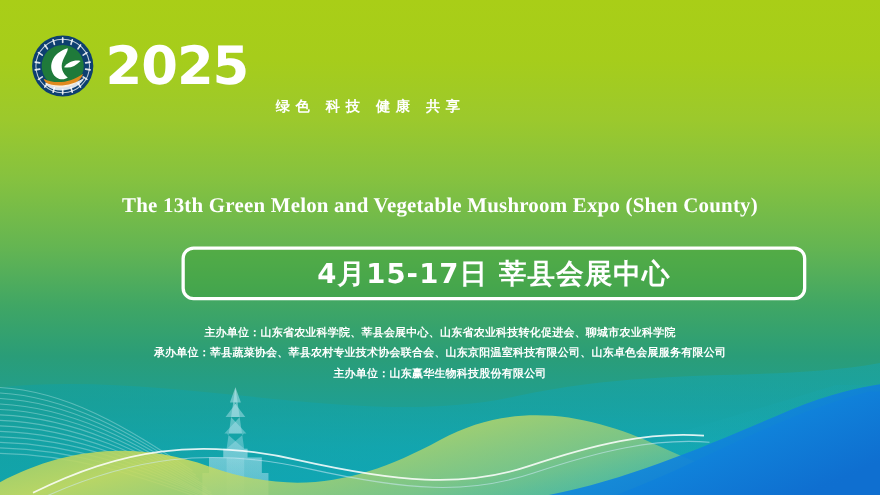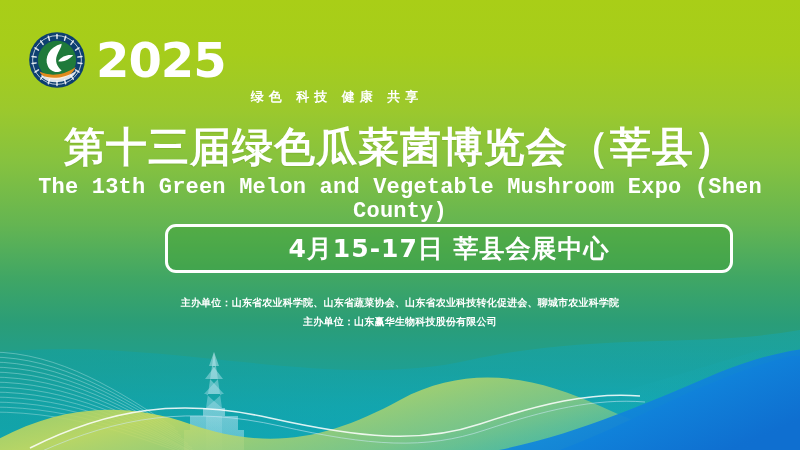--- a/index.html
+++ b/index.html
@@ -47,23 +47,23 @@
   
   .title-cn{
     position:absolute;left:0;top:124px;width:800px;text-align:center;
     color:#ffffff;font-weight:bold;font-size:41px;line-height:46px;
     letter-spacing:1px;
     font-family:"DejaVu Sans","Liberation Sans",sans-serif;
     text-shadow:0 1px 1px rgba(90,140,20,.25);
   }
   .title-en{
     position:absolute;left:0;top:176px;width:800px;text-align:center;
-    color:#ffffff;font-weight:bold;font-size:22px;line-height:24px;
+    color:#ffffff;font-weight:bold;font-size:19px;line-height:24px;
     letter-spacing:.2px;
-    font-family:Liberation Mono, monospace;
+    font-family:Liberation Serif, serif;
   }
 
   
   .date-banner{
     position:absolute;left:165px;top:224px;width:568px;height:49px;
     border:3px solid #ffffff;border-radius:11px;
     background:rgba(62,160,52,.42);
     display:flex;align-items:center;justify-content:center;
   }
   .date-text{
@@ -193,25 +193,25 @@
       <path d="M58 22 C36 28 28 46 34 60 C38 70 50 74 58 68 C50 62 46 52 50 42 C53 34 58 28 58 22 Z" fill="#ffffff"></path>
       <path d="M52 52 C58 44 68 40 78 42 C70 50 62 54 52 52 Z" fill="#ffffff"></path>
       <path d="M20 70 C36 78 60 78 82 62 C78 76 56 88 36 82 C28 80 22 76 20 70 Z" fill="#e08a1e"></path>
       <path d="M22 76 C40 84 64 82 84 68 C80 82 56 92 36 87 C29 85 24 81 22 76 Z" fill="#ffffff" fill-opacity=".85"></path>
     </svg>
     <div class="year">2025</div>
   </div>
 
   <div class="slogan">绿色 科技 健康 共享</div>
 
-  <div class="title-cn">第十三届绿色瓜菜菌博览会（莘县）</div>
   <div class="title-en">The 13th Green Melon and Vegetable Mushroom Expo (Shen County)</div>
 
   <div class="date-banner">
     <div class="date-text">4月15-17日  莘县会展中心</div>
   </div>
 
   <div class="orgs">
-    <div class="org-line">主办单位：山东省农业科学院、山东省蔬菜协会、山东省农业科技转化促进会、聊城市农业科学院</div>
+    <div class="org-line">主办单位：山东省农业科学院、莘县会展中心、山东省农业科技转化促进会、聊城市农业科学院</div>
+    <div class="org-line">承办单位：莘县蔬菜协会、莘县农村专业技术协会联合会、山东京阳温室科技有限公司、山东卓色会展服务有限公司</div>
     <div class="org-line">主办单位：山东赢华生物科技股份有限公司</div>
   </div>
 
 </div>
 
 </body></html>

